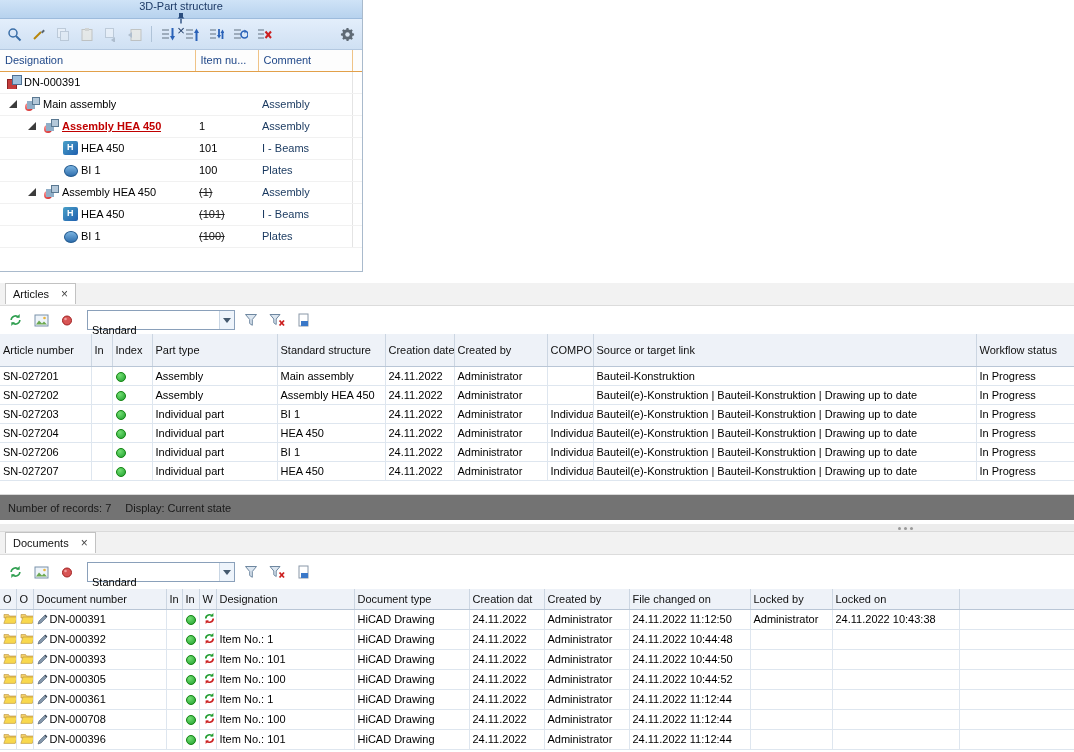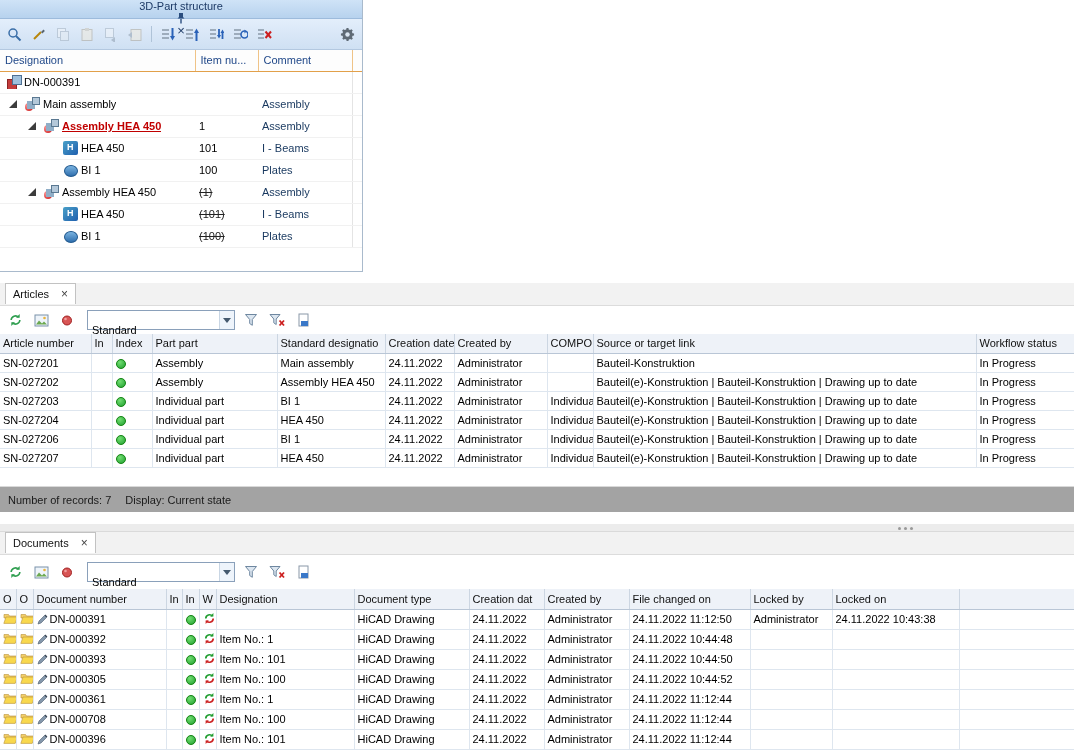--- a/index.html
+++ b/index.html
@@ -71,33 +71,33 @@
   .combo-text { flex:1 1 auto; padding:0 4px; overflow:hidden; white-space:nowrap;margin-top:20px; }
   .combo-arrow { width:15px; height:18px; border-left:1px solid #c9d6e4; background:#eef4fb;
     display:flex; align-items:center; justify-content:center; }
   .combo-arrow::before { content:""; border-left:4px solid transparent;
     border-right:4px solid transparent; border-top:5px solid #44596e; }
 
   table.grid { border-collapse:collapse; table-layout:fixed; width:1074px; }
   .grid th { background:#eef2f8; border-right:1px solid #ccd6e2; border-bottom:1px solid #b9c6d6;
     font-weight:normal; text-align:left; padding:0 3px; color:#101010;
     overflow:hidden; white-space:nowrap; }
-  #articles-panel .grid th { height:19px; }
+  #articles-panel .grid th { height:32px; }
   #documents-panel .grid th { height:20px; }
   .grid td { border-right:1px solid #dee6ef; border-bottom:1px solid #dee6ef;
     padding:0 3px; overflow:hidden; white-space:nowrap; vertical-align:middle; }
   #articles-panel .grid td { height:19px; }
   #documents-panel .grid td { height:20px; }
   .center { text-align:center; }
   .dot { display:inline-block; width:10px; height:10px; border-radius:50%;
     background:radial-gradient(circle at 35% 30%, #72df72, #1f9e2f); border:1px solid #158515;
     vertical-align:middle; }
   .doc-num { display:flex; align-items:center; gap:2px; overflow:hidden; }
 
-  .status-bar { position:absolute; left:0; right:0; bottom:12px; height:26px; background:#a3a3a3;
+  .status-bar { position:absolute; left:0; right:0; bottom:4px; height:26px; background:#737373;
     border-top:1px solid #d9d9d9; display:flex; align-items:center; gap:14px; padding:0 8px; color:#1a1a1a; }
 
   #splitter { position:absolute; left:0; top:524px; width:1074px; height:8px; background:#ececec;
     border-bottom:1px solid #dadada; }
   .split-dots { position:absolute; left:898px; top:3px; width:3px; height:3px; border-radius:50%;
     background:#9a9a9a; box-shadow:6px 0 0 #9a9a9a, 12px 0 0 #9a9a9a; }
 </style>
 </head>
 <body>
 
@@ -419,22 +419,22 @@
           <col style="width:93px">
           <col style="width:46px">
         <col style="width:383px">
           <col style="width:98px">
       </colgroup>
       <thead>
         <tr>
           <th>Article number</th>
           <th>In</th>
           <th>Index</th>
-          <th>Part part</th>
-          <th>Standard designatio</th>
+          <th>Part type</th>
+          <th>Standard structure</th>
           <th>Creation date</th>
           <th>Created by</th>
           <th>COMPOI</th>
           <th>Source or target link</th>
           <th>Workflow status</th>
         </tr>
       </thead>
       <tbody>
 
           <tr>

